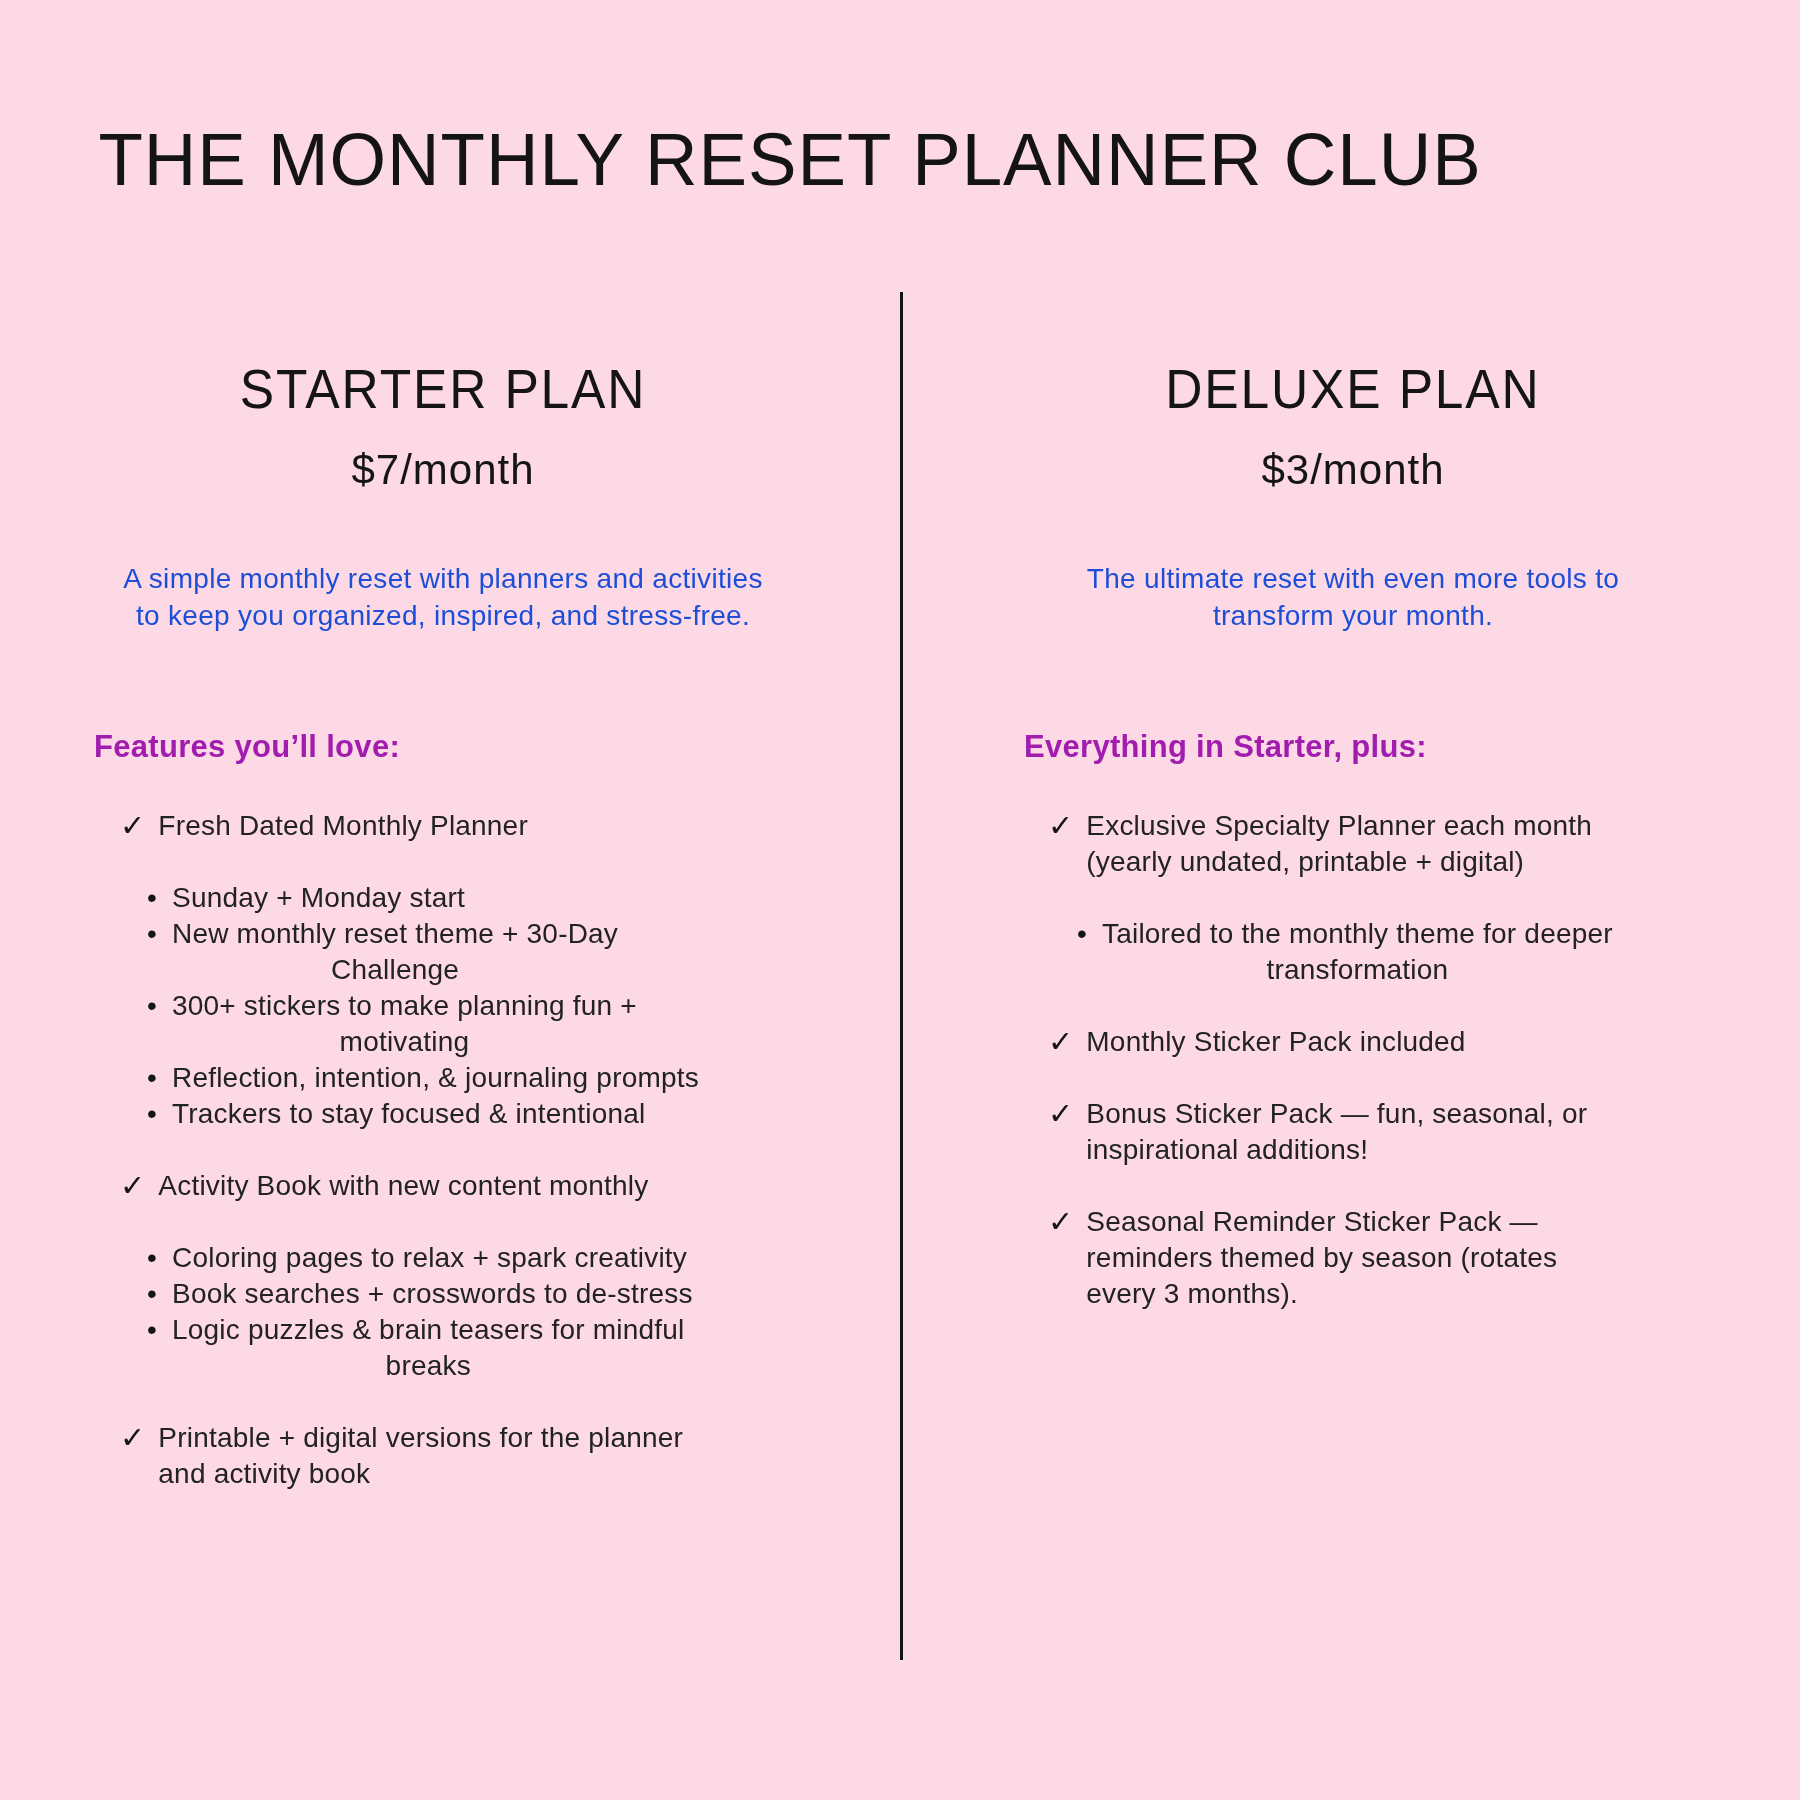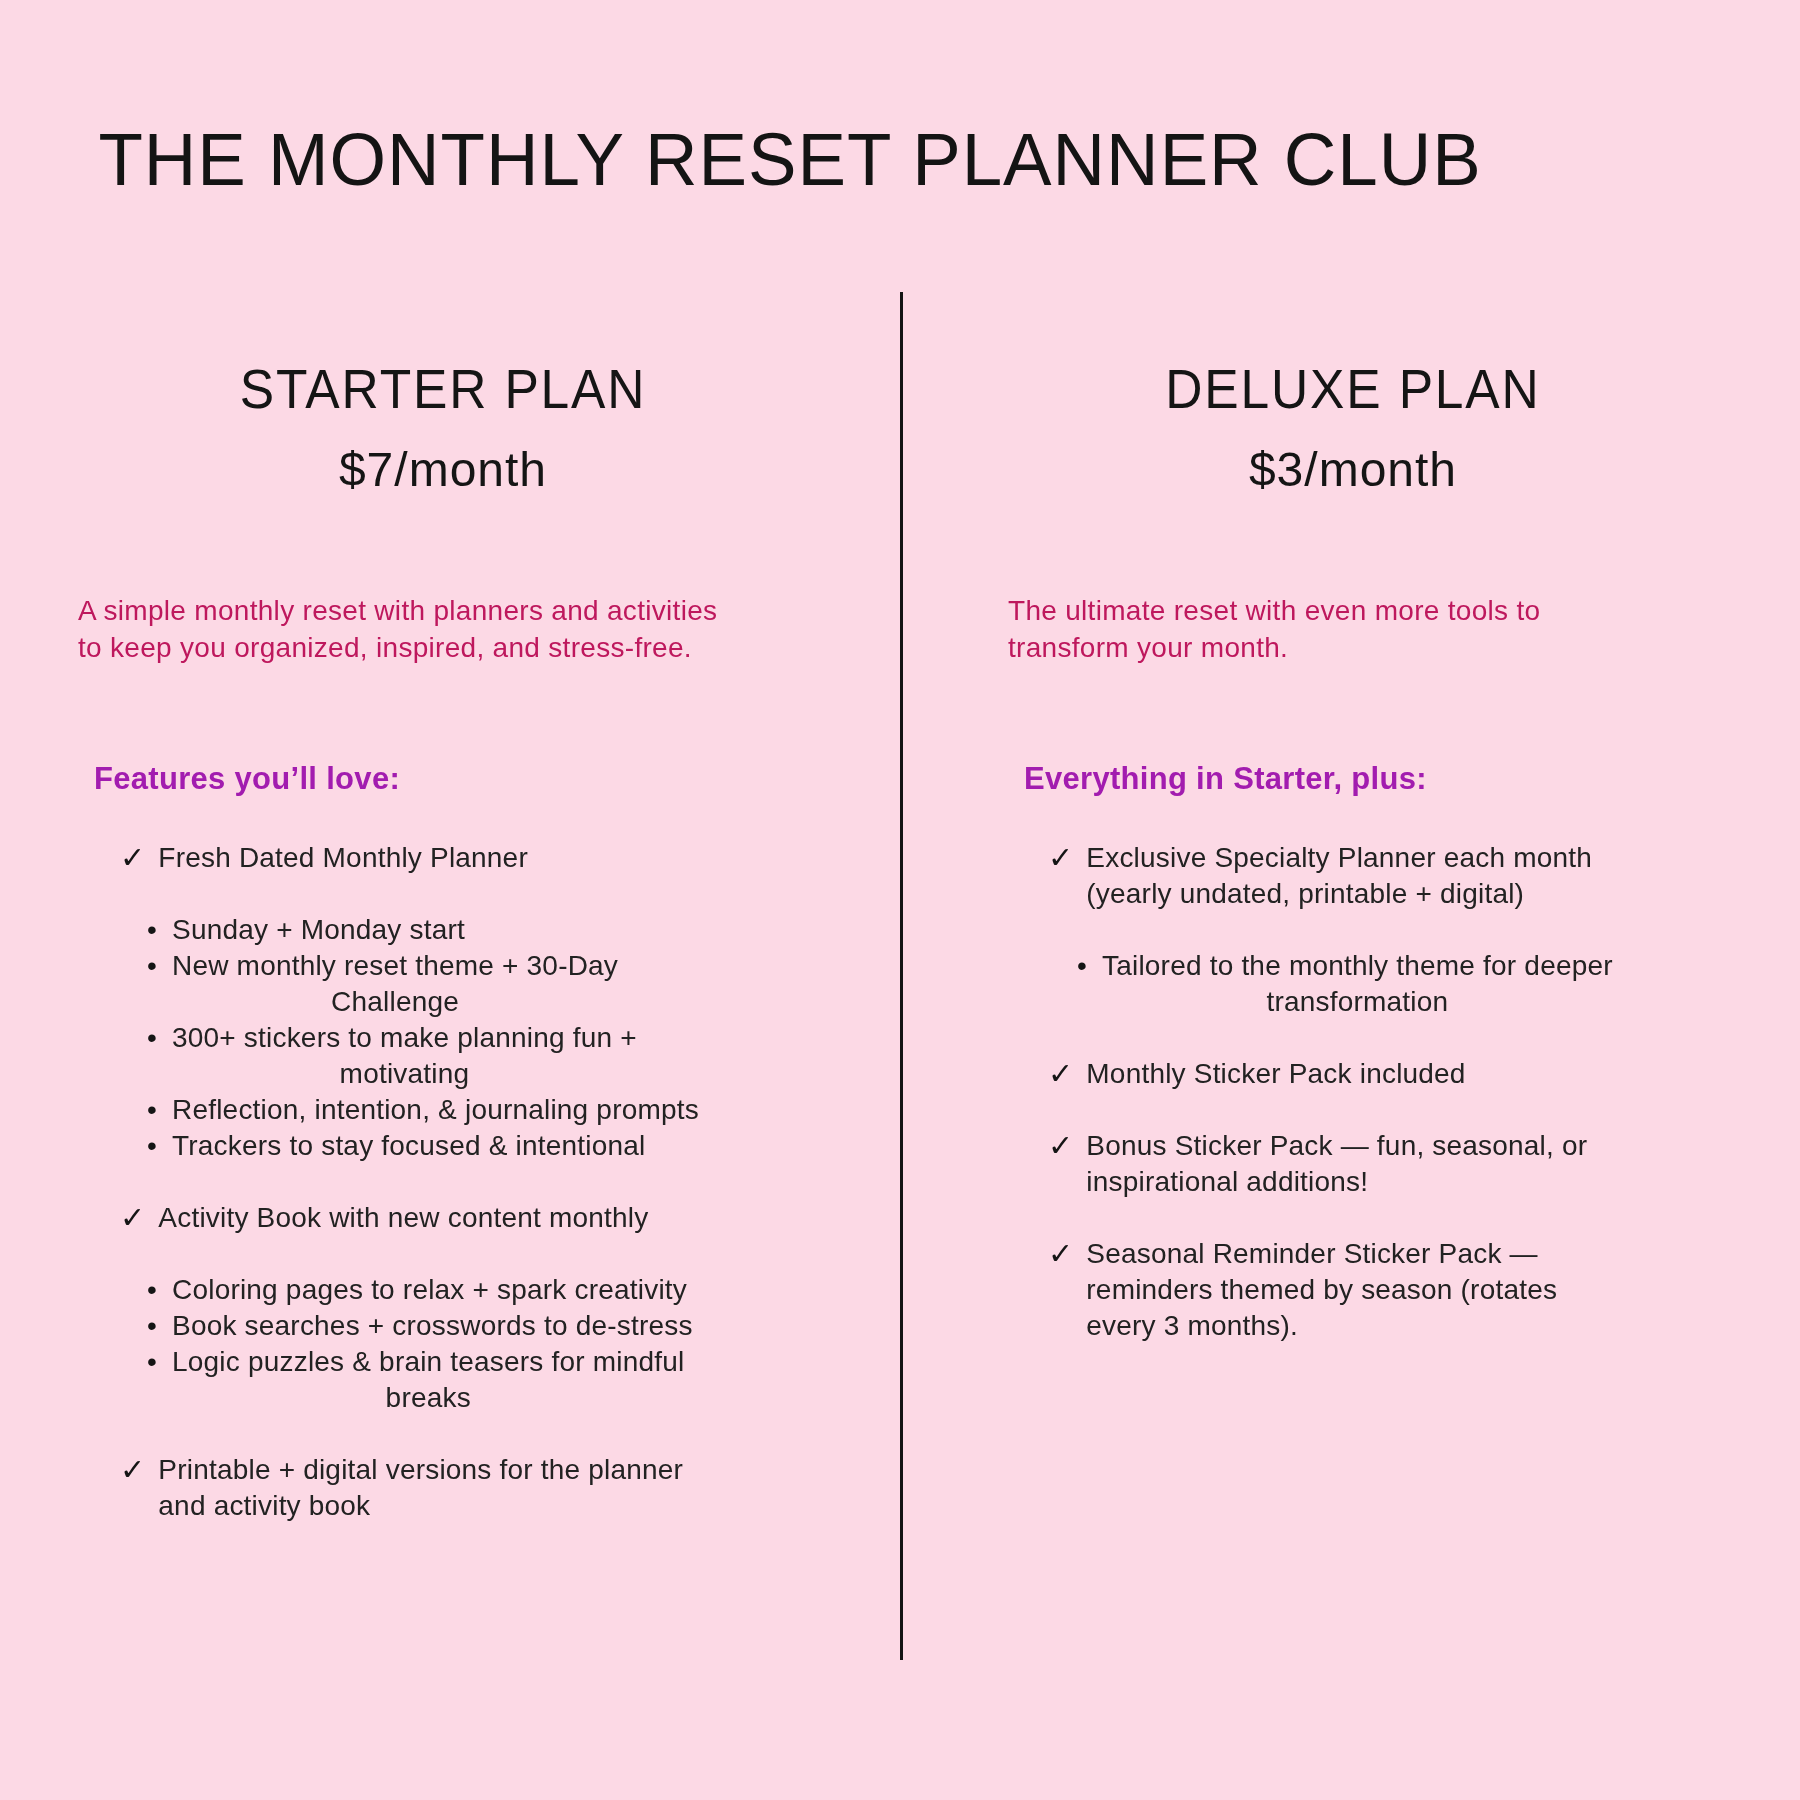--- a/index.html
+++ b/index.html
@@ -64,40 +64,40 @@
   }
   .plan-name-inner {
     display: inline-block;
     transform: scaleX(0.92);
     transform-origin: center;
     letter-spacing: 2px;
     white-space: nowrap;
   }
 
   .plan-price {
-    margin: 0 0 96px 0;
-    text-align: center;
-    font-size: 48px;
+    margin: 0 0 64px 0;
+    text-align: center;
+    font-size: 42px;
     line-height: 52px;
     color: #151515;
   }
   .plan-price-inner {
     display: inline-block;
     letter-spacing: 1px;
     white-space: nowrap;
   }
 
   .plan-desc {
     margin: 0 0 94px 0;
-    text-align: left;
+    text-align: center;
     font-size: 28px;
     line-height: 37px;
     letter-spacing: 0.3px;
     white-space: pre-line;
-    color: #be185d;
+    color: #1d4ed8;
   }
 
   .features-heading {
     margin: 0 0 42px 16px;
     font-size: 31px;
     line-height: 38px;
     font-weight: bold;
     letter-spacing: 0.3px;
     color: #a21caf;
   }

